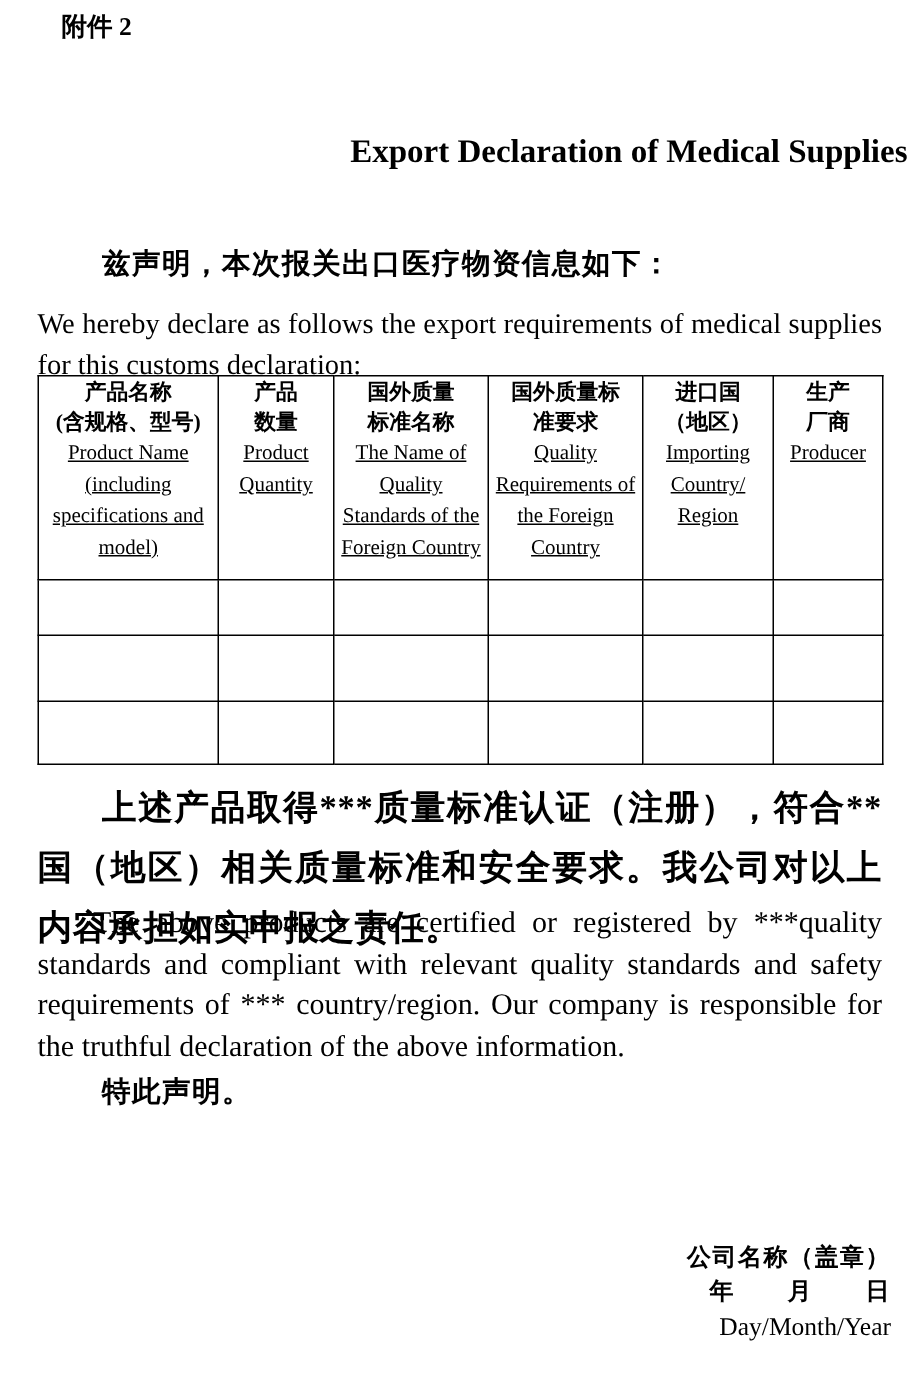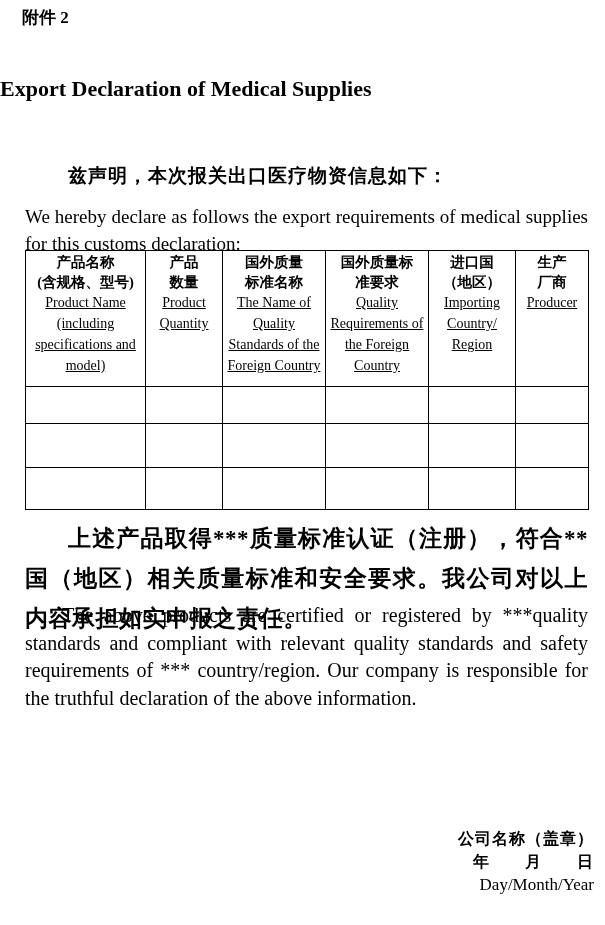--- a/index.html
+++ b/index.html
@@ -10,41 +10,41 @@
     height: 925px;
     background: #ffffff;
     color: #000000;
     font-family: "Liberation Serif", serif;
     overflow: hidden;
   }
   .zh { font-weight: bold; }
 
   .attachment-label {
     position: absolute;
-    left: 22px;
+    left: 41px;
     top: 6px;
     font-size: 17px;
     font-weight: bold;
   }
   .title-zh {
     position: absolute;
     left: 0;
     top: 41px;
     width: 100%;
     text-align: center;
     font-size: 25px;
     font-weight: bold;
     letter-spacing: 1px;
   }
   .title-en {
     position: absolute;
     left: 0;
-    top: 76px;
+    top: 88px;
     width: 100%;
-    text-align: left;
+    text-align: right;
     font-size: 22px;
     font-weight: bold;
   }
   .intro-zh {
     position: absolute;
     left: 25px;
     top: 163px;
     width: 563px;
     font-size: 19px;
     font-weight: bold;
@@ -221,20 +221,21 @@
         <td></td>
         <td></td>
         <td></td>
         <td></td>
       </tr>
     </tbody>
   </table>
 
   <div class="statement-zh zh">上述产品取得***质量标准认证（注册），符合**国（地区）相关质量标准和安全要求。我公司对以上内容承担如实申报之责任。</div>
   <div class="statement-en">The above products are certified or registered by ***quality standards and compliant with relevant quality standards and safety requirements of *** country/region. Our company is responsible for the truthful declaration of the above information.</div>
+  <div class="closing-zh zh">特此声明。</div>
 
   <div class="signature">
     <div class="sig-zh">公司名称（盖章）</div>
     <div class="sig-zh sig-date">年 月 日</div>
     <div class="sig-en">Day/Month/Year</div>
   </div>
 
 </div>
 
 </body></html>

